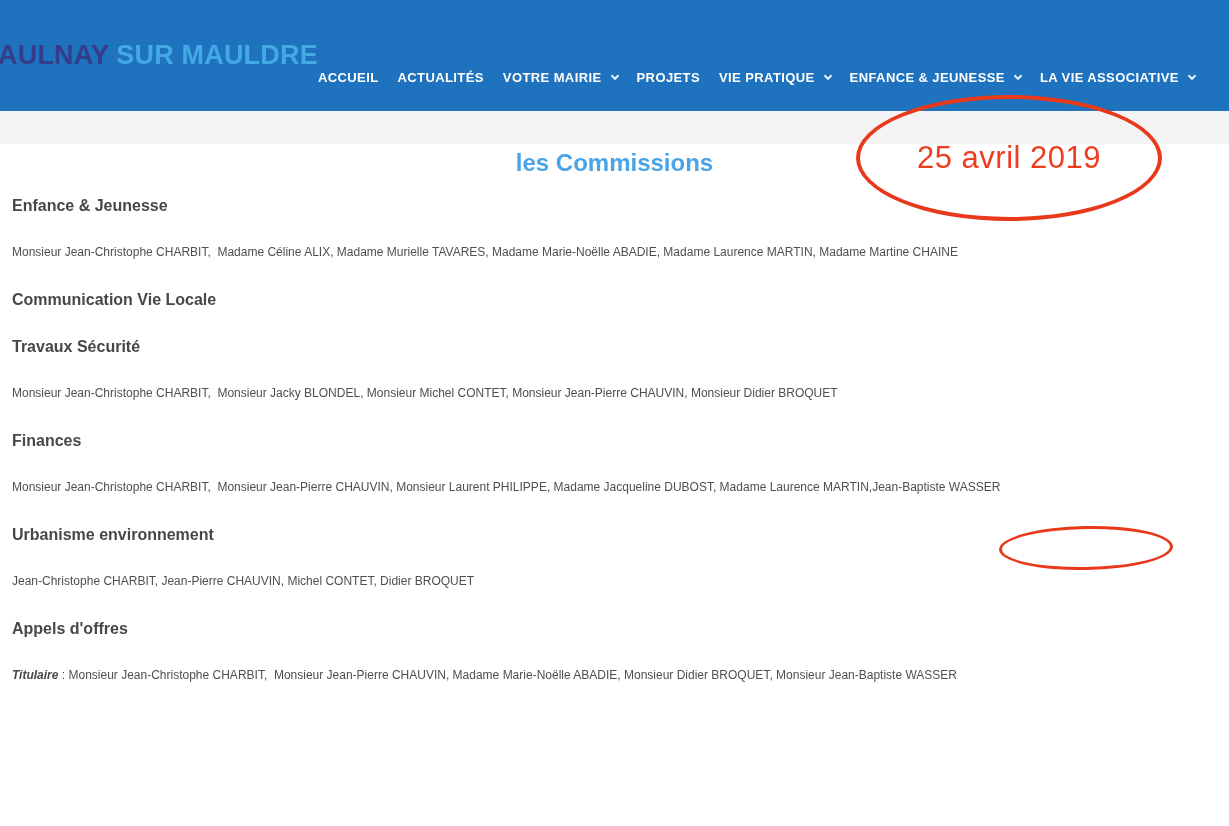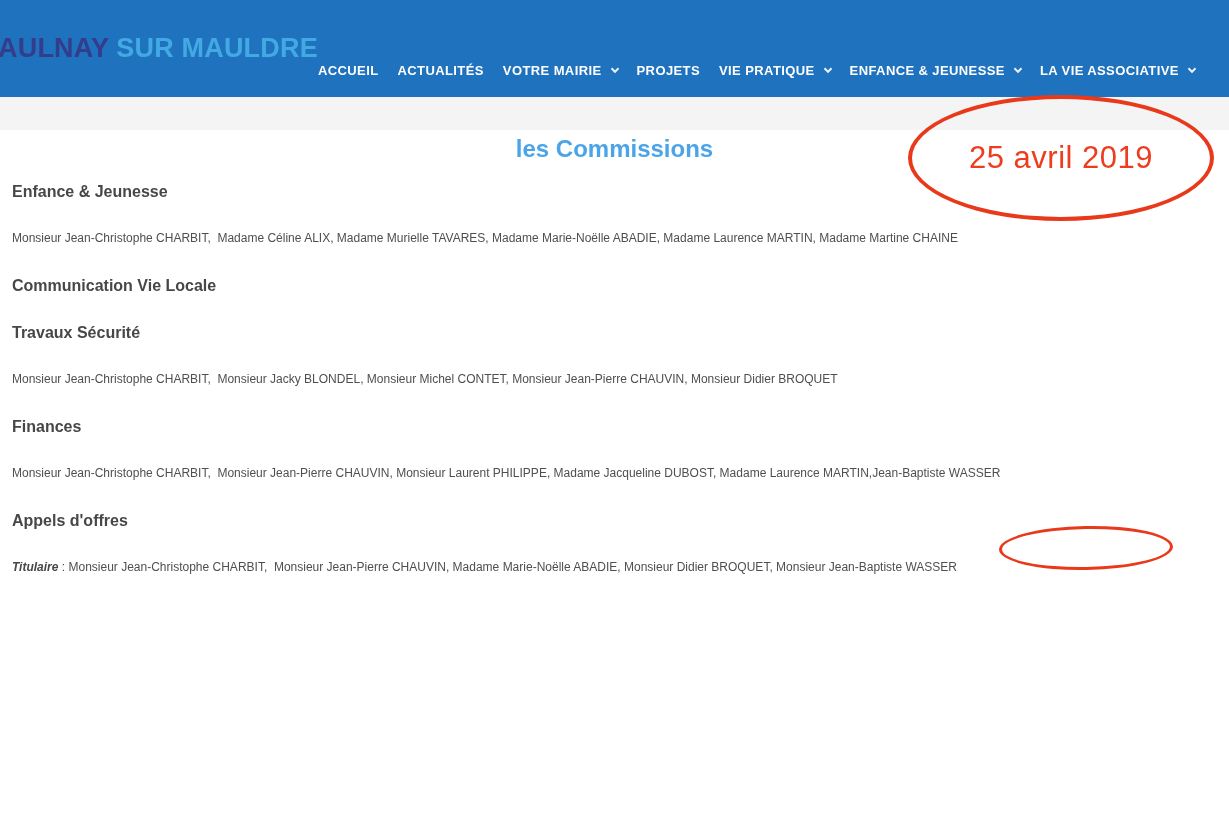--- a/index.html
+++ b/index.html
@@ -9,21 +9,21 @@
     width: 1229px;
     height: 826px;
     background: #ffffff;
     overflow: hidden;
     font-family: "Liberation Sans", sans-serif;
     margin: 0 auto;
   }
 
   
   .navbar {
-    height: 97px;
+    height: 111px;
     background: #1f72be;
     display: flex;
     align-items: center;
   }
   .logo {
     margin-left: -2px;
     font-size: 27px;
     font-weight: bold;
     letter-spacing: 0.2px;
     white-space: nowrap;
@@ -86,21 +86,21 @@
     color: #4f4f4f;
     line-height: 27px;
     margin: 0 0 20px 0;
     white-space: pre-wrap;
   }
   .section-members strong { color: #474747; font-style: italic; }
 
   
   .stamp-oval {
     position: absolute;
-    left: 908px; top: 95px;
+    left: 856px; top: 95px;
     width: 306px; height: 126px;
     border: 4px solid #e9391b;
     border-radius: 50%;
     display: flex;
     align-items: center;
     justify-content: center;
     pointer-events: none;
   }
   .stamp-text {
     color: #ee3c1e;
@@ -161,20 +161,22 @@
   <main class="content">
     <h1 class="page-title">les Commissions</h1>
     <div id="sections">
         <h2 class="section-heading">Enfance &amp; Jeunesse</h2>
         <p class="section-members">Monsieur Jean-Christophe CHARBIT,  Madame Céline ALIX, Madame Murielle TAVARES, Madame Marie-Noëlle ABADIE, Madame Laurence MARTIN, Madame Martine CHAINE</p>
         <h2 class="section-heading">Communication Vie Locale</h2>
         <h2 class="section-heading">Travaux Sécurité</h2>
         <p class="section-members">Monsieur Jean-Christophe CHARBIT,  Monsieur Jacky BLONDEL, Monsieur Michel CONTET, Monsieur Jean-Pierre CHAUVIN, Monsieur Didier BROQUET</p>
         <h2 class="section-heading">Finances</h2>
         <p class="section-members">Monsieur Jean-Christophe CHARBIT,  Monsieur Jean-Pierre CHAUVIN, Monsieur Laurent PHILIPPE, Madame Jacqueline DUBOST, Madame Laurence MARTIN,Jean-Baptiste WASSER</p>
+        <h2 class="section-heading">Urbanisme environnement</h2>
+        <p class="section-members">Jean-Christophe CHARBIT, Jean-Pierre CHAUVIN, Michel CONTET, Didier BROQUET</p>
         <h2 class="section-heading">Appels d'offres</h2>
         <p class="section-members"><strong>Titulaire</strong> : Monsieur Jean-Christophe CHARBIT,  Monsieur Jean-Pierre CHAUVIN, Madame Marie-Noëlle ABADIE, Monsieur Didier BROQUET, Monsieur Jean-Baptiste WASSER</p>
       </div>
   </main>
 
   <div class="stamp-oval">
     <span class="stamp-text">25 avril 2019</span>
   </div>
 
   <div class="circle-oval"></div>

